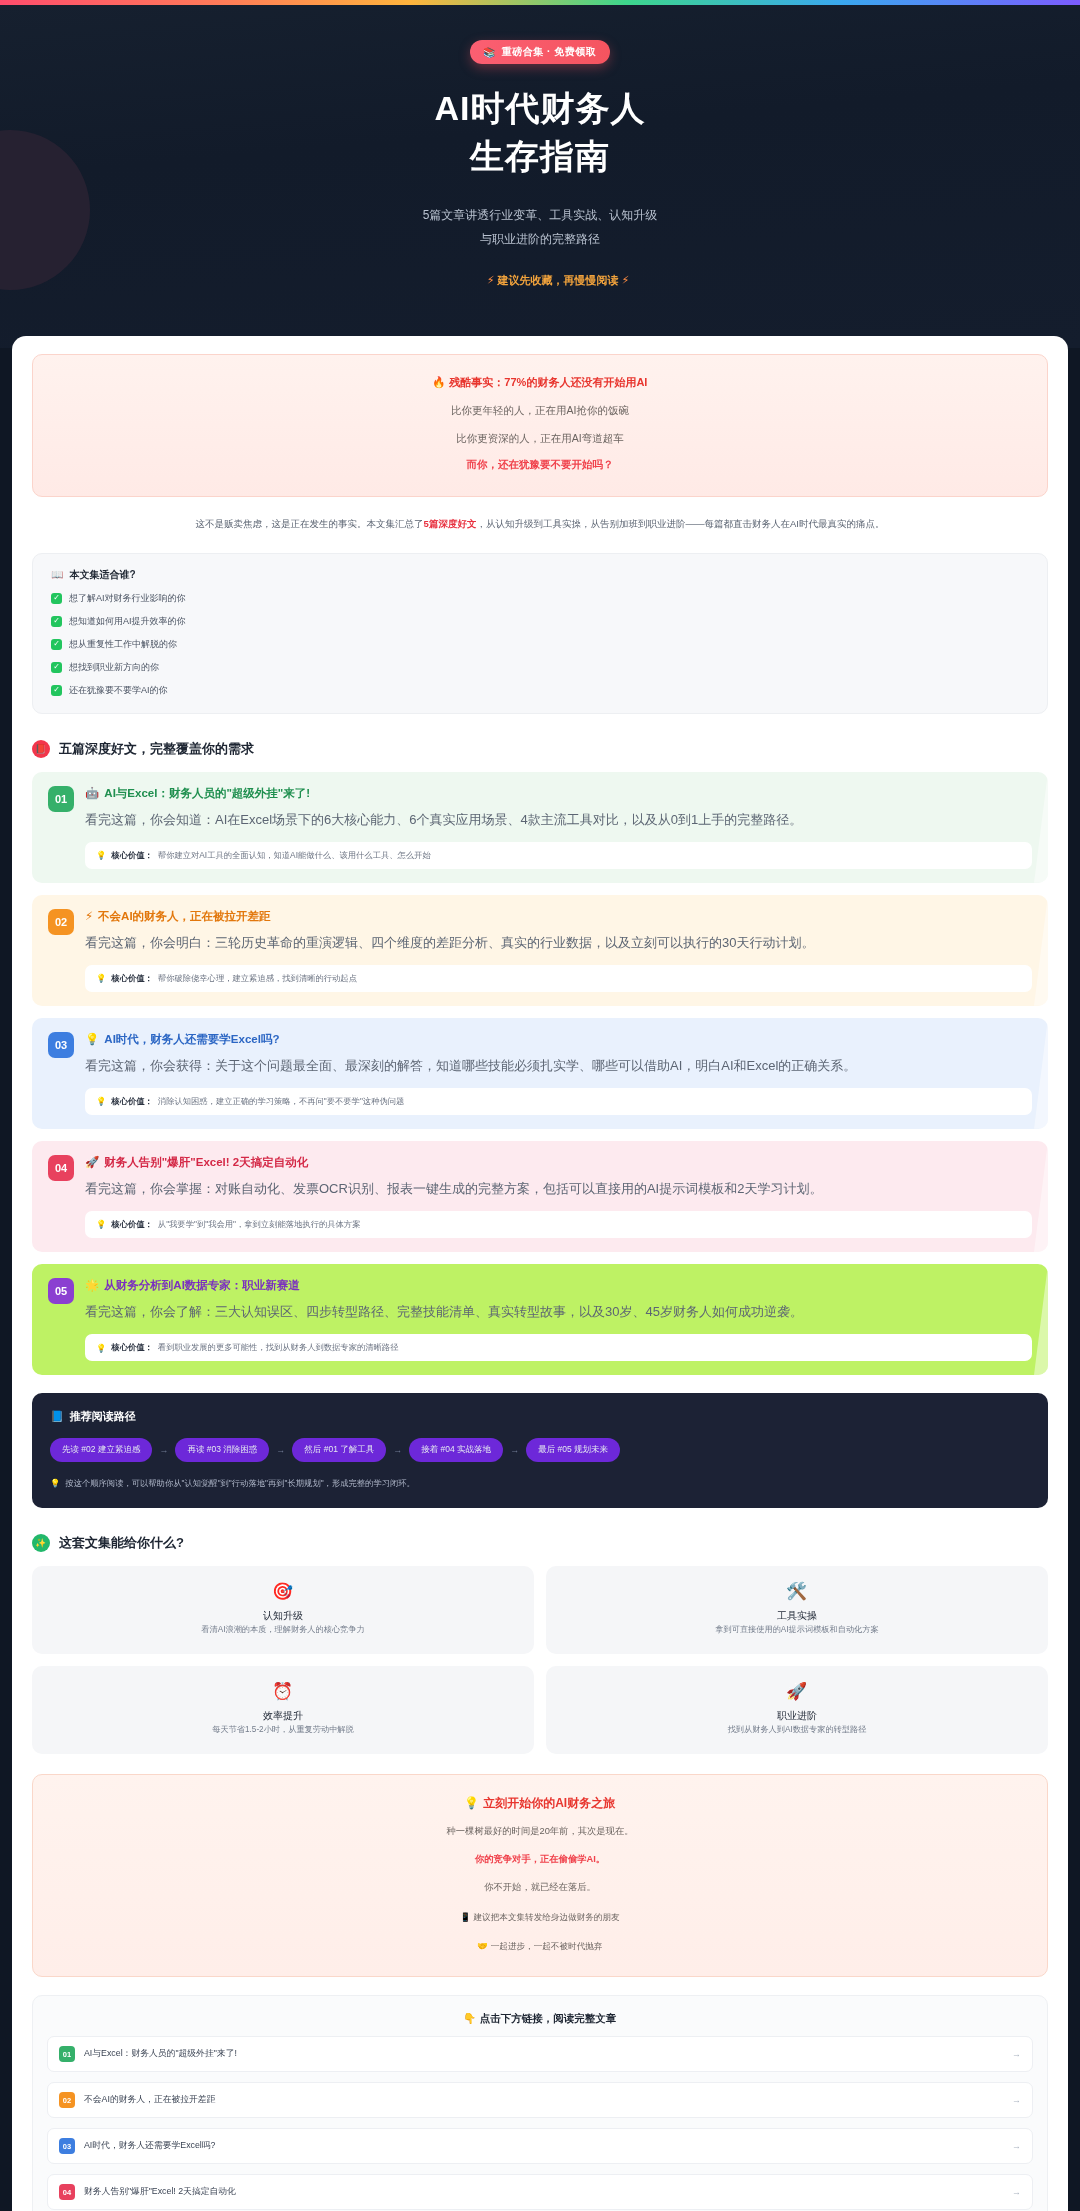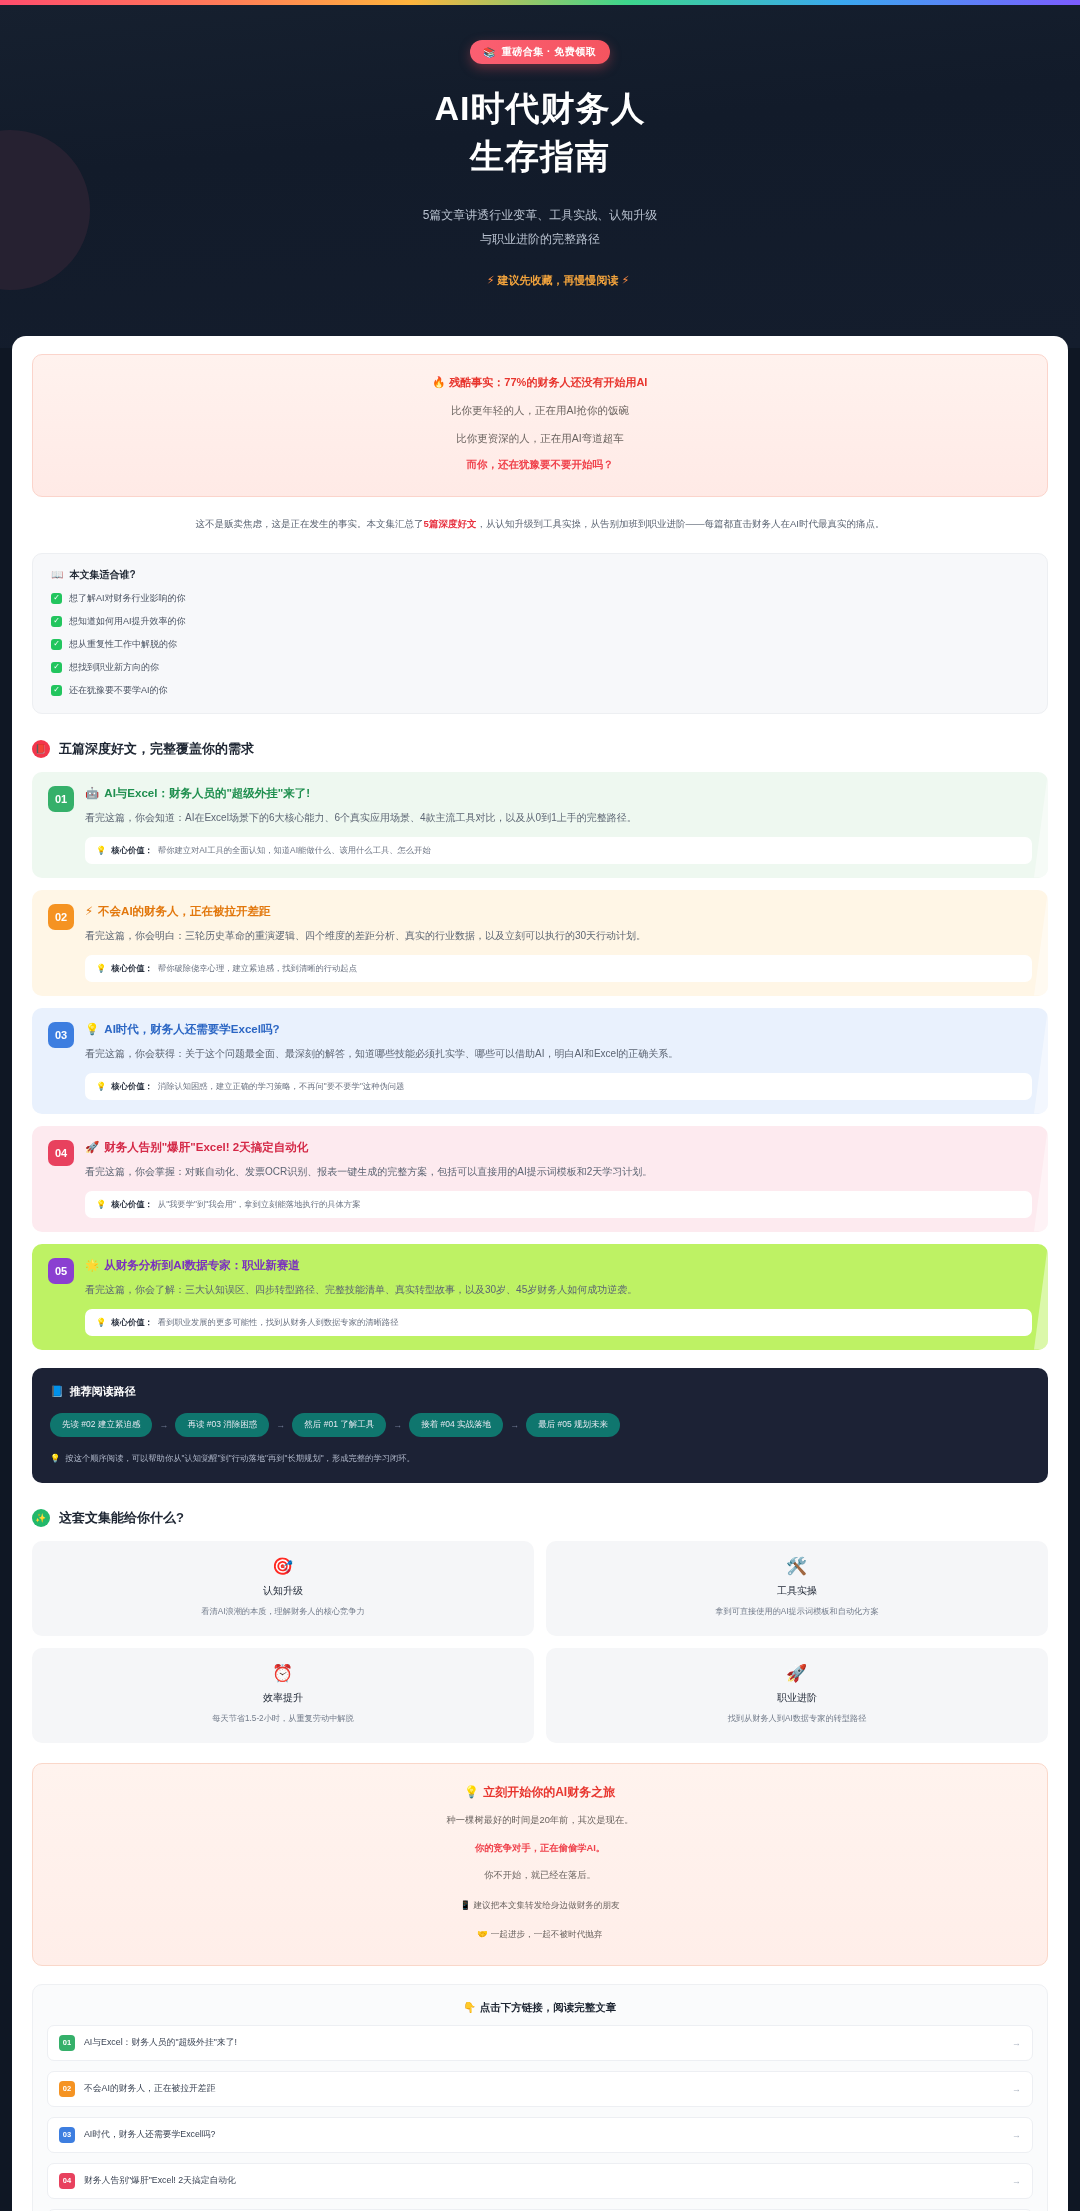--- a/index.html
+++ b/index.html
@@ -119,21 +119,21 @@
     clip-path: polygon(100% 0,100% 100%,0 100%);
   }
   .card-row { display:flex; gap:11px; align-items:flex-start; }
   .card-num {
     width:26px;height:26px;border-radius:7px;flex:0 0 auto;
     color:#fff;font-size:11px;font-weight:bold;
     display:flex;align-items:center;justify-content:center;
   }
   .card-body { flex:1 1 auto; min-width:0; }
   .card-title { font-size:11.5px; font-weight:bold; display:flex; align-items:center; gap:5px; }
-  .card-desc { margin-top:8px; font-size:10px; color:#5c6573; line-height:1.7; }
+  .card-desc { margin-top:8px; font-size:13px; color:#5c6573; line-height:1.7; }
   .card-value {
     margin-top:11px; background:#fff; border-radius:7px;
     padding:8px 11px; font-size:8.3px; color:#6b7382;
     display:flex; align-items:center; gap:5px;
   }
   .card-value b { color:#2c3442; }
 
   .c1 { background:#eef8f0; }  .c1 .card-num{ background:#35b06a; } .c1 .card-title{ color:#1f8f4f; }
   .c2 { background:#fff6e6; }  .c2 .card-num{ background:#f59322; } .c2 .card-title{ color:#e2770c; }
   .c3 { background:#e9f1fd; }  .c3 .card-num{ background:#3d7ee0; } .c3 .card-title{ color:#2b66c4; }
@@ -141,35 +141,35 @@
   .c5 { background:#bef264; }  .c5 .card-num{ background:#8b3fd1; } .c5 .card-title{ color:#7a2fc0; }
 
   
   .path {
     background:#1c2235; border-radius:10px; padding:16px 18px 18px;
     margin-top:18px;
   }
   .path-head { font-size:11px; font-weight:bold; color:#fff; display:flex; align-items:center; gap:6px; }
   .path-steps { display:flex; align-items:center; flex-wrap:wrap; gap:7px; margin-top:14px; }
   .step {
-    background:#0f766e; color:#e3e7f0; font-size:8.5px;
+    background:#6d28d9; color:#e3e7f0; font-size:8.5px;
     padding:6px 12px; border-radius:14px; white-space:nowrap;
   }
   .arrow { color:#6f7a93; font-size:9px; }
   .path-note { margin-top:14px; font-size:8.3px; color:#aeb6c8; display:flex; gap:5px; line-height:1.7; }
 
   
   .benefits { display:grid; grid-template-columns:1fr 1fr; gap:12px; }
   .benefit {
     background:#f5f6f8; border-radius:10px; padding:17px 14px 18px;
     text-align:center;
   }
   .benefit-ico { font-size:17px; line-height:1; }
   .benefit-name { margin-top:9px; font-size:10px; font-weight:normal; color:#222a38; }
-  .benefit-desc { margin-top:7px; font-size:8.2px; color:#737c8b; line-height:1.6; }
+  .benefit-desc { font-size:8.2px; color:#737c8b; line-height:1.6; }
 
   
   .cta {
     margin-top:20px;
     background: linear-gradient(180deg,#fff3ee,#ffeee9);
     border:1px solid #fad7c9; border-radius:10px;
     padding:20px 22px 22px; text-align:center;
   }
   .cta-title { font-size:12px; font-weight:bold; color:#e8352e; }
   .cta-line { margin-top:11px; font-size:9.3px; color:#6b6460; line-height:1.8; }

